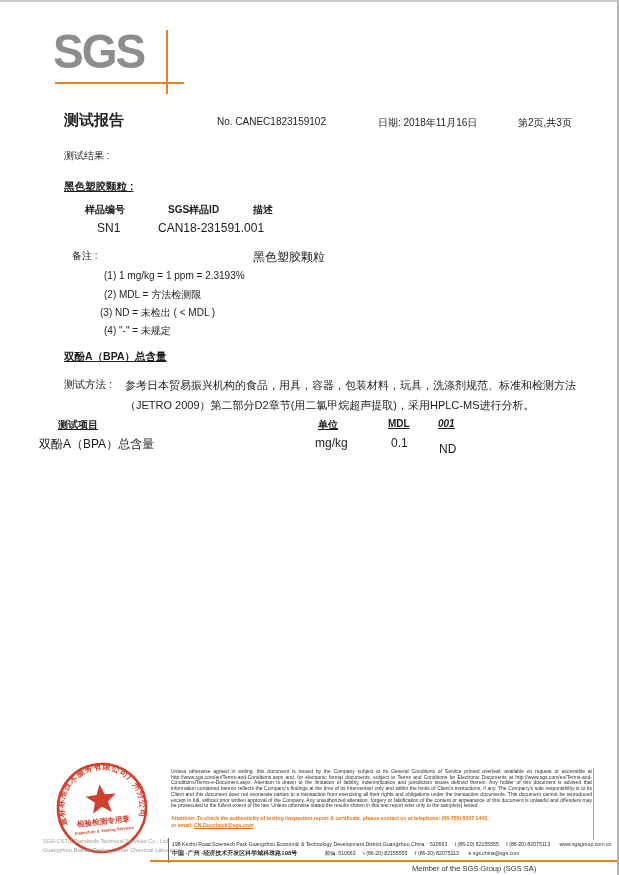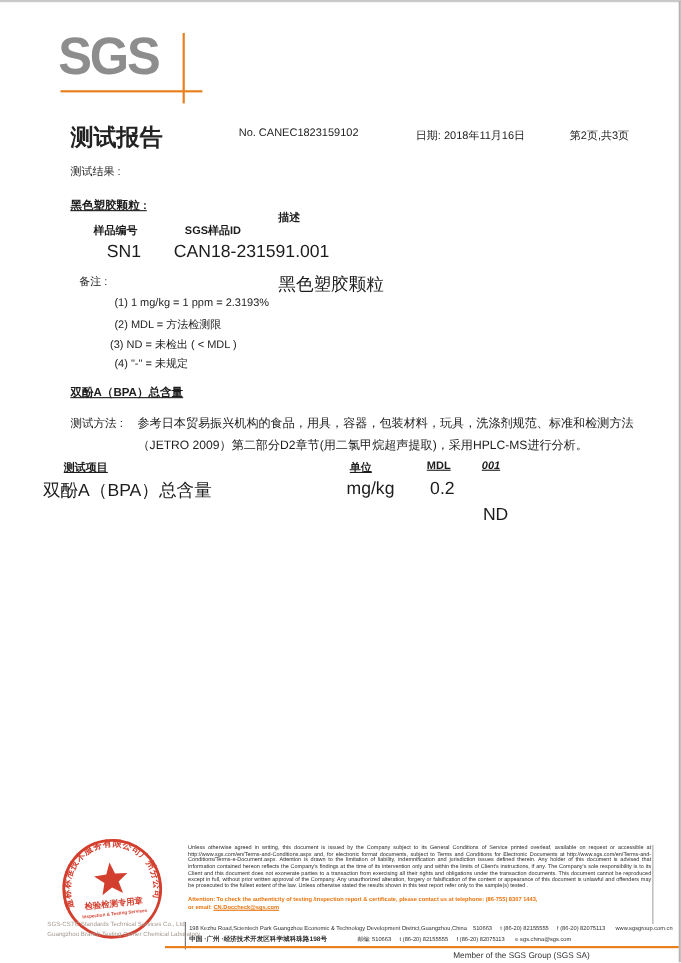--- a/index.html
+++ b/index.html
@@ -4,24 +4,24 @@
 <style>
   html,body{margin:0;padding:0;background:#ffffff;}
   .page{position:relative;width:619px;height:875px;background:#fff;overflow:hidden;
         font-family:"Liberation Sans","DejaVu Sans",sans-serif;color:#1c1c1c;
         border-top:2px solid #c9c9c9;border-right:2px solid #b5b5b5;box-sizing:border-box;}
   .abs{position:absolute;}
   
   .logo-text{font-size:46px;font-weight:900;color:#8d8d8d;letter-spacing:-2px;transform:scaleY(1.04);display:inline-block;}
   .ln{background:#e8801e;}
   
-  .title{font-size:21px;font-weight:bold;color:#222;}
+  .title{font-size:15px;font-weight:bold;color:#222;}
   .h10{font-size:10px;}
   .head-ul{font-size:10.5px;font-weight:bold;text-decoration:underline;}
-  .cell{font-size:16px;}
+  .cell{font-size:12px;}
   .cellb{font-size:10px;font-weight:bold;}
   .ul{text-decoration:underline;}
   .it{font-style:italic;}
   
   .disc{font-size:5px;line-height:5.7px;text-align:justify;color:#2e2e2e;}
   .attn{font-size:5.2px;line-height:6px;font-weight:bold;color:#e87511;}
   .addr1{font-size:5.2px;color:#2e2e2e;white-space:nowrap;}
   .addr2{font-size:6px;font-weight:bold;color:#2e2e2e;white-space:nowrap;}
   .company{font-size:5.6px;color:#a39a90;white-space:nowrap;}
   .member{font-size:7.5px;color:#333;}
@@ -42,43 +42,43 @@
   <div class="abs title" style="left:64px;top:109px;">测试报告</div>
   <div class="abs h10" style="left:217px;top:114px;">No. CANEC1823159102</div>
   <div class="abs h10" style="left:378px;top:114px;">日期: 2018年11月16日</div>
   <div class="abs h10" style="left:518px;top:114px;">第2页,共3页</div>
 
   <div class="abs h10" style="left:64px;top:147px;">测试结果 :</div>
 
   <div class="abs head-ul" style="left:64px;top:178px;">黑色塑胶颗粒 :</div>
   <div class="abs cellb" style="left:85px;top:201px;">样品编号</div>
   <div class="abs cellb" style="left:168px;top:201px;">SGS样品ID</div>
-  <div class="abs cellb" style="left:253px;top:189px;">描述</div>
+  <div class="abs cellb" style="left:253px;top:201px;">描述</div>
   <div class="abs cell" style="left:97px;top:219px;">SN1</div>
   <div class="abs cell" style="left:158px;top:219px;">CAN18-231591.001</div>
   <div class="abs cell" style="left:253px;top:219px;margin-top:28px;">黑色塑胶颗粒</div>
 
   <div class="abs h10" style="left:72px;top:247px;">备注 :</div>
   <div class="abs h10" style="left:104px;top:268px;">(1) 1 mg/kg = 1 ppm = 2.3193%</div>
   <div class="abs h10" style="left:104px;top:286px;">(2) MDL = 方法检测限</div>
   <div class="abs h10" style="left:100px;top:304px;">(3) ND = 未检出 ( &lt; MDL )</div>
   <div class="abs h10" style="left:104px;top:322px;">(4) "-" = 未规定</div>
 
   <div class="abs head-ul" style="left:64px;top:348px;">双酚A（BPA）总含量</div>
   <div class="abs h10" style="left:64px;top:376px;font-size:10.5px;">测试方法 :</div>
   <div class="abs" style="left:125px;top:374px;width:462px;font-size:11px;line-height:19.5px;">参考日本贸易振兴机构的食品，用具，容器，包装材料，玩具，洗涤剂规范、标准和检测方法（JETRO 2009）第二部分D2章节(用二氯甲烷超声提取)，采用HPLC-MS进行分析。</div>
 
   <div class="abs cellb ul" style="left:58px;top:416px;">测试项目</div>
   <div class="abs cellb ul" style="left:318px;top:416px;">单位</div>
   <div class="abs cellb ul" style="left:388px;top:416px;">MDL</div>
   <div class="abs cellb ul it" style="left:438px;top:416px;">001</div>
   <div class="abs cell" style="left:39px;top:434px;">双酚A（BPA）总含量</div>
   <div class="abs cell" style="left:315px;top:434px;">mg/kg</div>
-  <div class="abs cell" style="left:391px;top:434px;">0.2</div>
-  <div class="abs cell" style="left:439px;top:458px;">ND</div>
+  <div class="abs cell" style="left:391px;top:434px;">0.1</div>
+  <div class="abs cell" style="left:439px;top:440px;">ND</div>
 
   <svg class="abs stamp" style="left:50px;top:756px;" width="104" height="100" viewBox="0 0 100 100">
     <defs>
       <path id="arc" d="M 13,60 A 38.4,38.4 0 1 1 87,60" fill="none"></path>
     </defs>
     <circle cx="50" cy="50" r="44" fill="none" stroke="#cf2b18" stroke-width="2.6"></circle>
     <polygon points="50,26 54,36.5 65.2,37.1 56.5,44.1 59.4,54.9 50,48.8 40.6,54.9 43.5,44.1 34.8,37.1 46,36.5" fill="#cf2b18"></polygon>
     <text font-size="8.2" font-weight="bold" fill="#cf2b18" letter-spacing="0.5" font-family="Liberation Sans, sans-serif">
       <textPath href="#arc" startOffset="50%" text-anchor="middle">通标标准技术服务有限公司广州分公司</textPath>
     </text>

